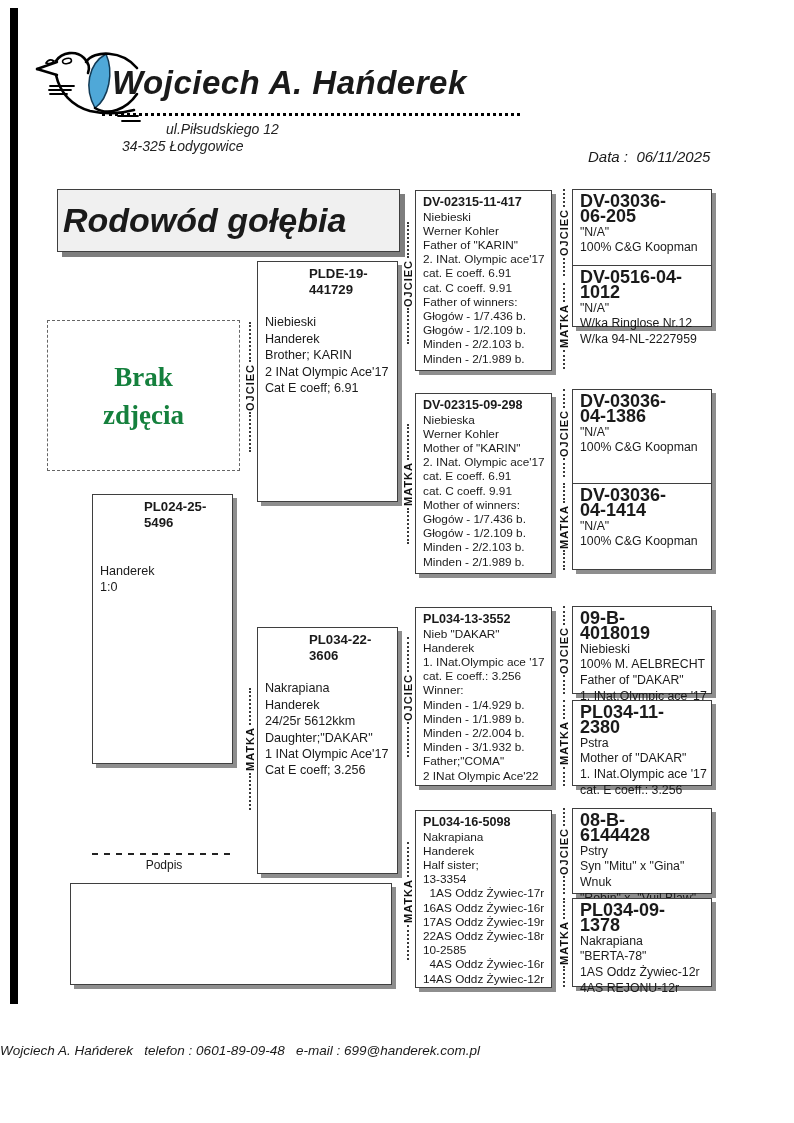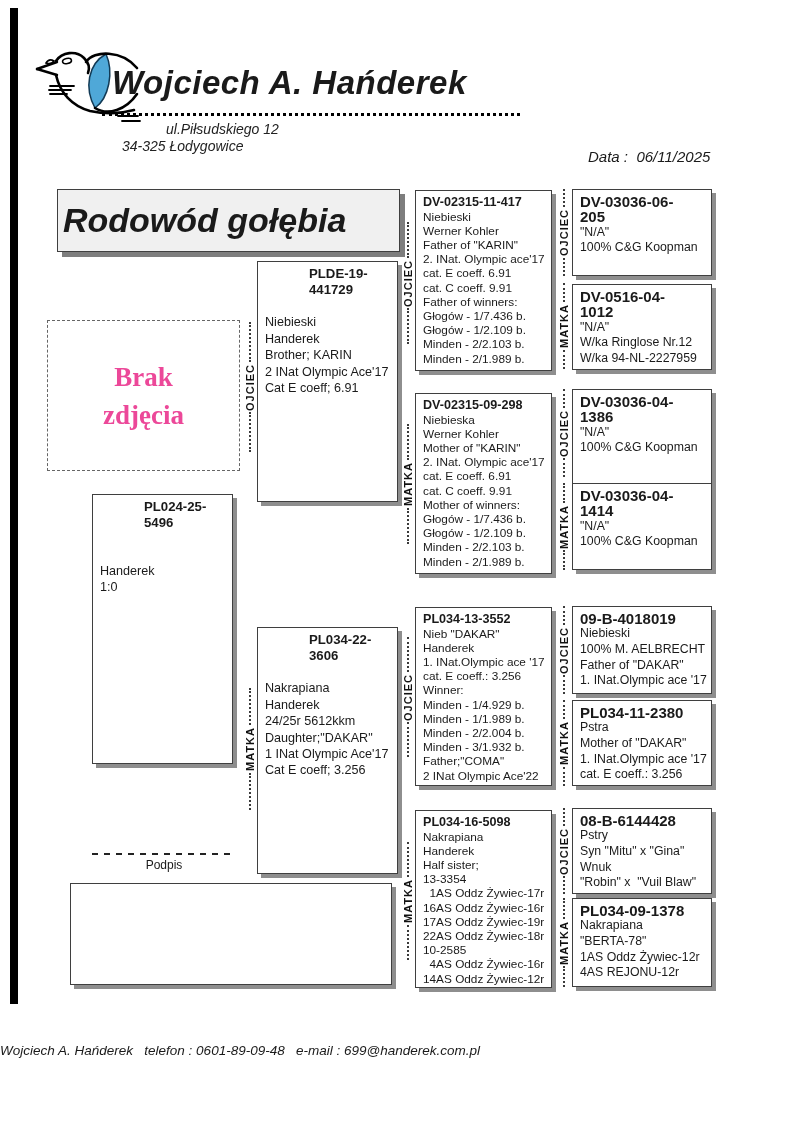--- a/index.html
+++ b/index.html
@@ -34,36 +34,36 @@
     display:flex; align-items:center; padding-left:5px;
     font-size:34px; font-weight:bold; font-style:italic;
   }
 
   
   .photo-box {
     position:absolute; left:47px; top:320px; width:193px; height:151px;
     border:1px dashed #666;
     display:flex; flex-direction:column; align-items:center; justify-content:center;
     font-family:"Liberation Serif","DejaVu Serif",serif;
-    font-weight:bold; font-size:27px; line-height:38px; color:#ec4899;
+    font-weight:bold; font-size:27px; line-height:38px; color:#15803d;
   }
 
   
   .pbox {
     position:absolute; background:#fff; border:1px solid #3f3f3f;
     box-shadow:4px 4px 0 #8e8e8e; padding:4px 20px 2px 7px;
   }
   .pbox .ring { font-weight:bold; }
   .box-lines div { white-space:pre; }
   .col1 .ring, .col2 .ring { font-size:13.2px; line-height:16px;margin-left:44px; }
   .col1 .box-lines { font-size:12.6px; line-height:16px; }
   .col2 .box-lines { font-size:12.6px; line-height:16.4px; }
   .col3 .ring { font-size:12.6px; line-height:14.6px; }
   .col3 .box-lines { font-size:11.8px; line-height:14.2px; }
-  .col4 .ring { font-size:15px; line-height:15.4px; }
+  .col4 .ring { font-size:18px; line-height:15.4px; }
   .col4 .box-lines { font-size:12.3px; line-height:15.6px; }
 
   
   .vlabel {
     position:absolute; width:14px;
     display:flex; flex-direction:column; align-items:center;
   }
   .vdots { flex:1 1 auto; width:0; border-left:2px dotted #3a3a3a; }
   .vtext {
     writing-mode:vertical-rl; transform:rotate(180deg);
@@ -222,21 +222,21 @@
       </div>
   </div>
 
   <div class="pbox col4" style="left:572px;top:189px;width:140px;height:87px">
     <div class="ring">DV-03036-06-205</div>
     <div class="box-lines">
         <div>"N/A"</div>
         <div>100% C&amp;G Koopman</div>
       </div>
   </div>
-  <div class="pbox col4" style="left:572px;top:284px;width:140px;height:86px">
+  <div class="pbox col4" style="left:572px;top:265px;width:140px;height:62px">
     <div class="ring">DV-0516-04-1012</div>
     <div class="box-lines">
         <div>"N/A"</div>
         <div>W/ka Ringlose Nr.12</div>
         <div>W/ka 94-NL-2227959</div>
       </div>
   </div>
   <div class="pbox col4" style="left:572px;top:389px;width:140px;height:100px">
     <div class="ring">DV-03036-04-1386</div>
     <div class="box-lines">

